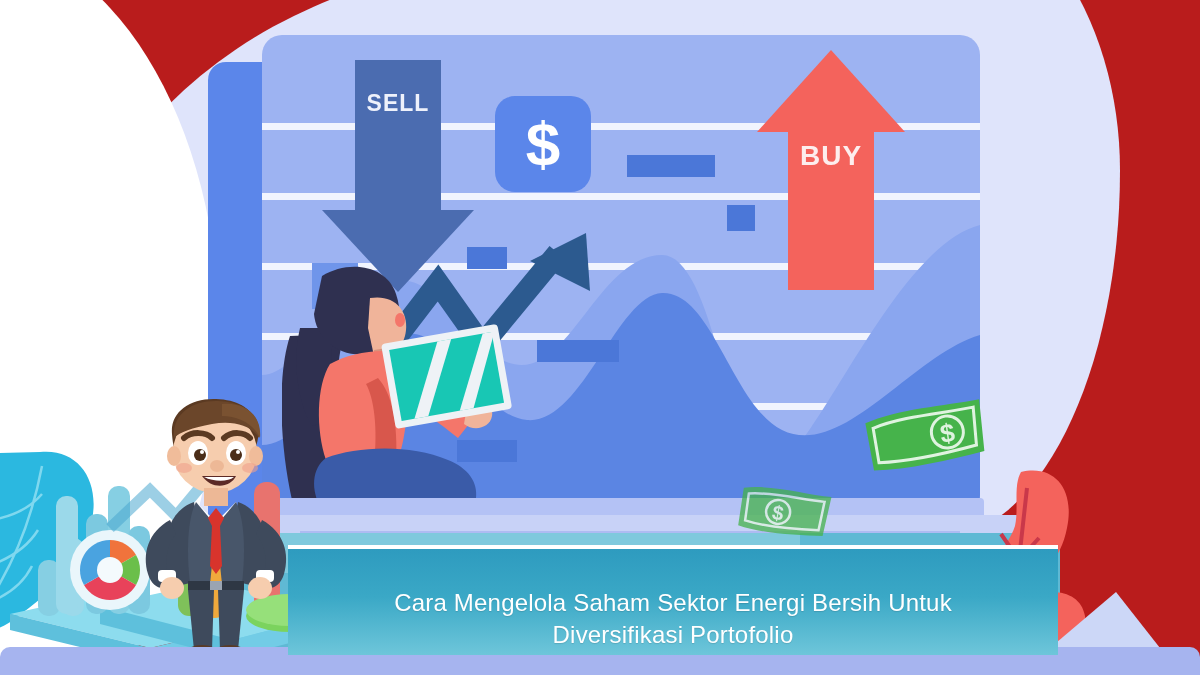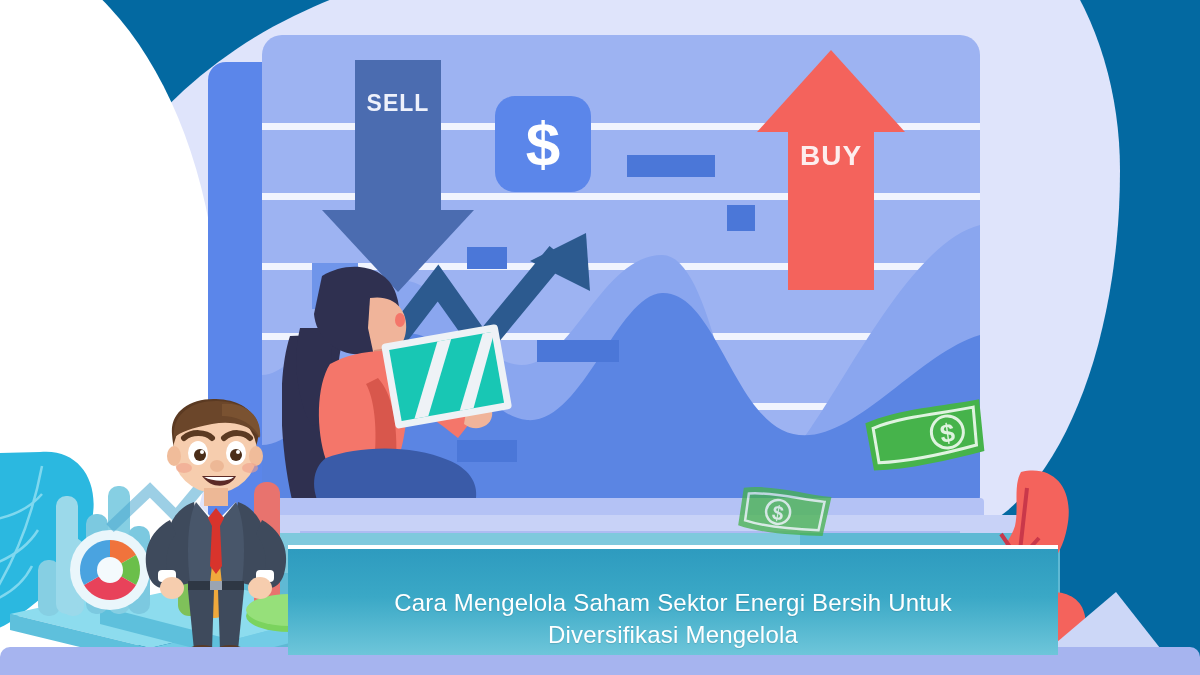--- a/index.html
+++ b/index.html
@@ -1,19 +1,19 @@
 <!DOCTYPE html>
 <html><head>
 <meta charset="utf-8">
 <style>
   * { margin:0; padding:0; box-sizing:border-box; }
   html,body { width:1200px; height:675px; overflow:hidden; background:#ffffff; }
   body { font-family:"Liberation Sans", sans-serif; }
 
-  #stage { position:relative; width:1200px; height:675px; background:#0369a1; overflow:hidden; }
+  #stage { position:relative; width:1200px; height:675px; background:#b91c1c; overflow:hidden; }
 
   .abs { position:absolute; }
 
   
   #bg-blob-lavender {
     left:60px; top:-40px; width:1000px; height:760px;
     background:#dfe4fb;
     border-radius:48% 52% 45% 55% / 52% 46% 54% 48%;
   }
   #bg-blob-lavender-2 {
@@ -336,17 +336,17 @@
 
     <ellipse cx="76" cy="254" rx="15" ry="7" fill="#5a3b26"></ellipse>
     <ellipse cx="104" cy="254" rx="15" ry="7" fill="#5a3b26"></ellipse>
   </svg>
 
   <div class="abs" id="bottom-band"></div>
 
   <div class="abs" id="title-banner">
     <div id="title-text">
       <span>Cara Mengelola Saham Sektor Energi Bersih Untuk</span>
-      <span id="title-line-2">Diversifikasi Mengelola</span>
+      <span id="title-line-2">Diversifikasi Portofolio</span>
     </div>
   </div>
 
 </div>
 
 </body></html>

